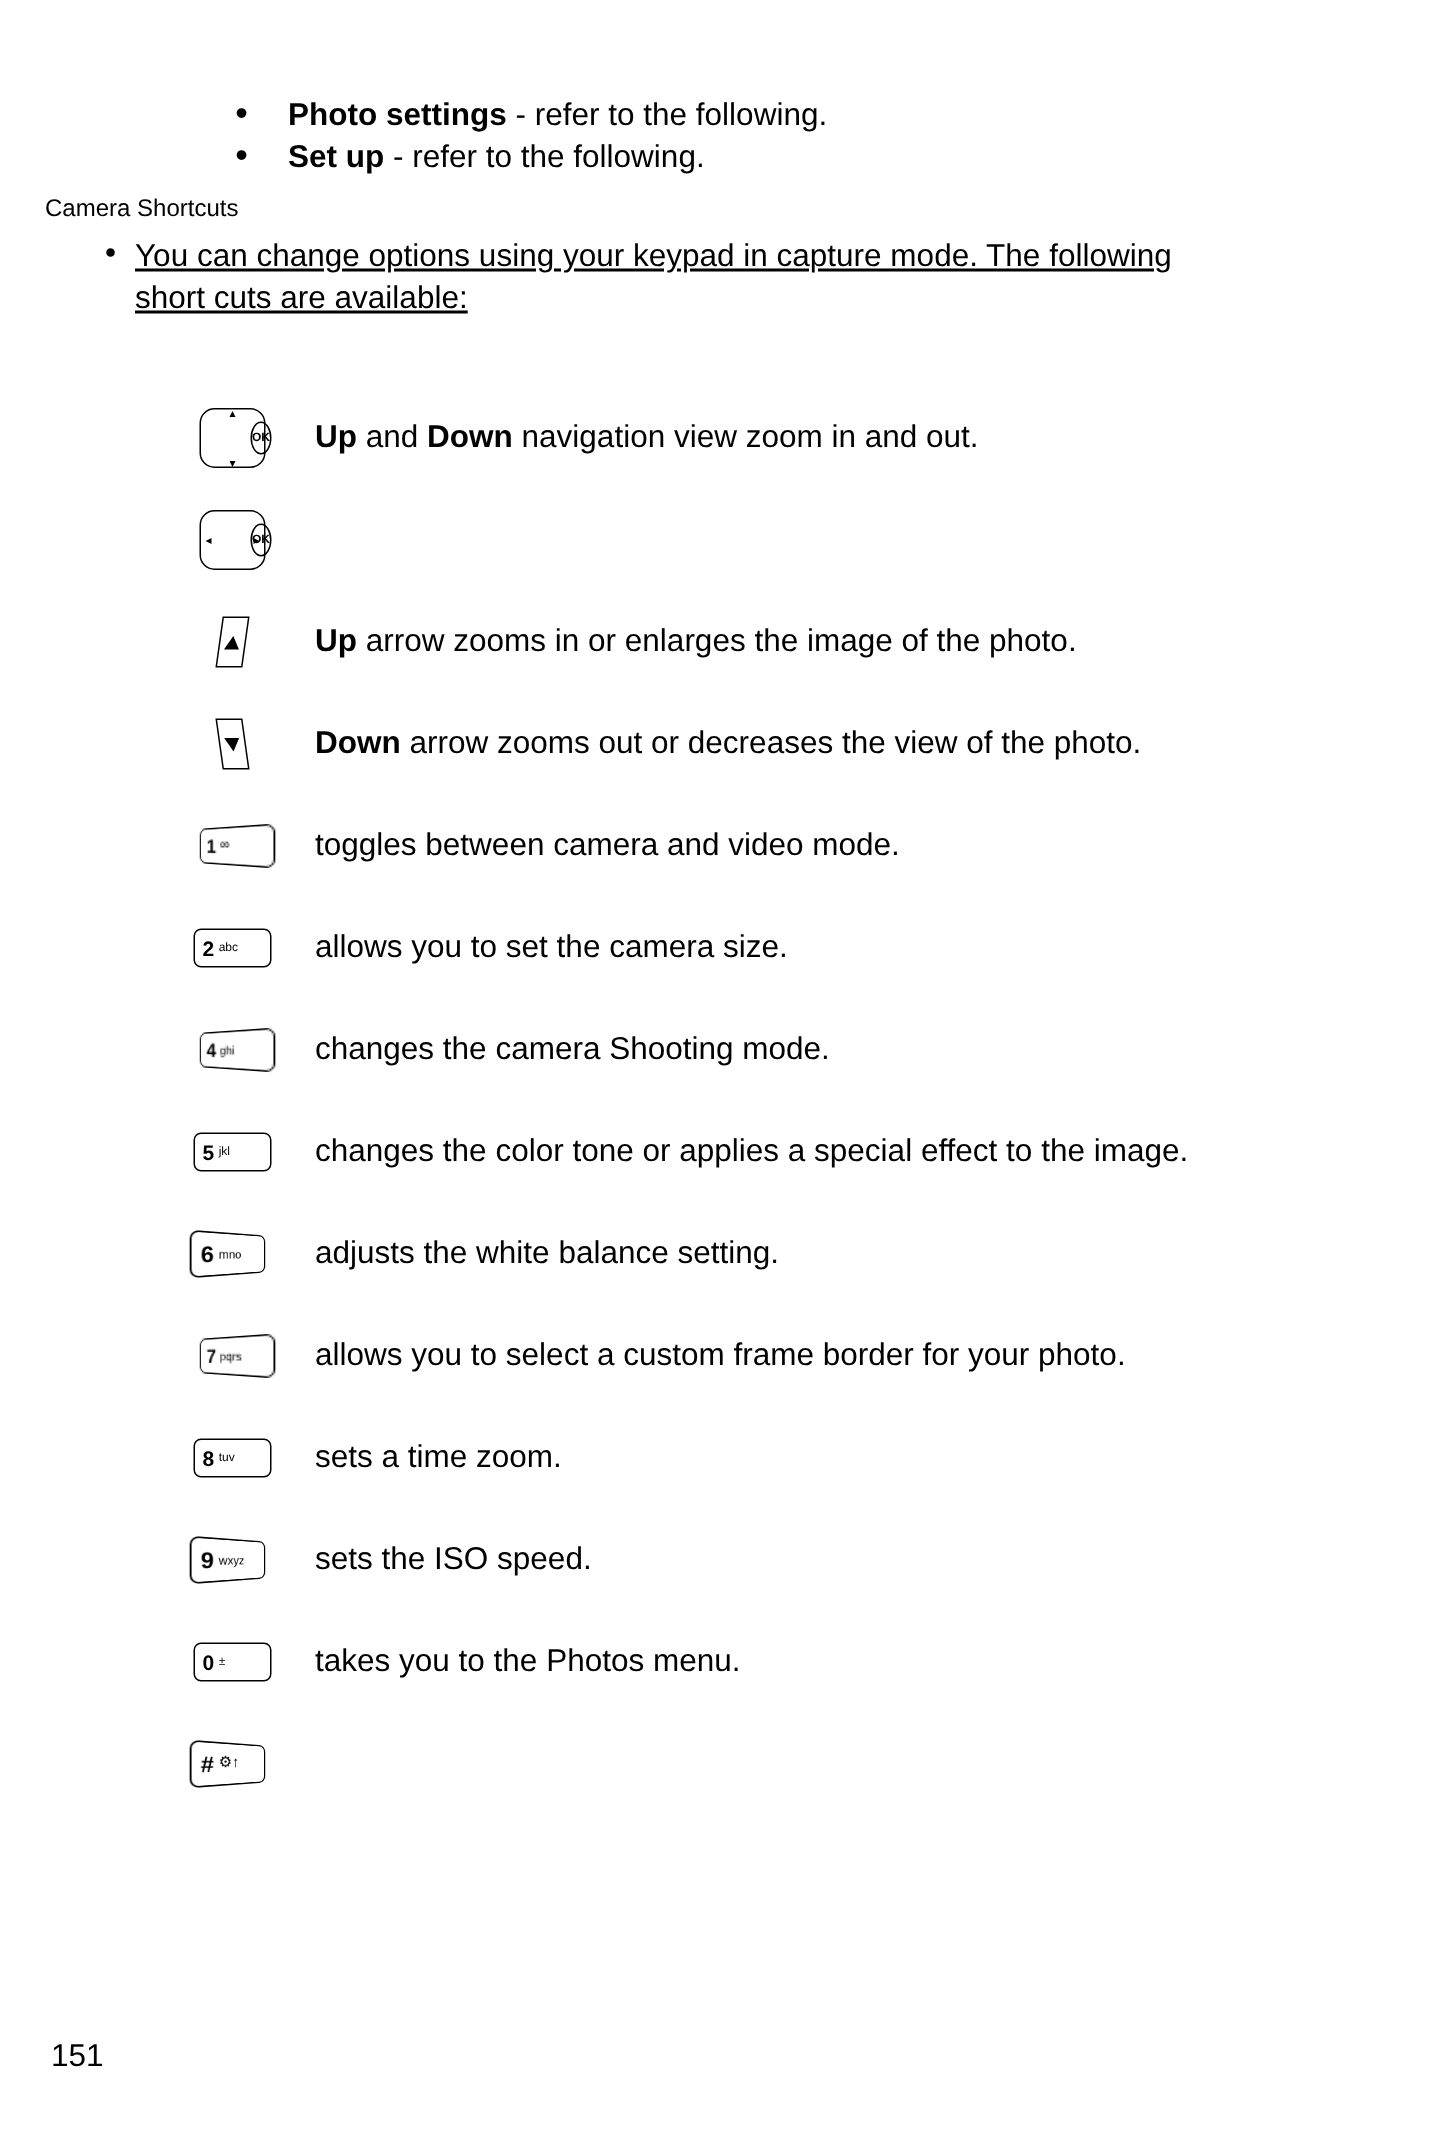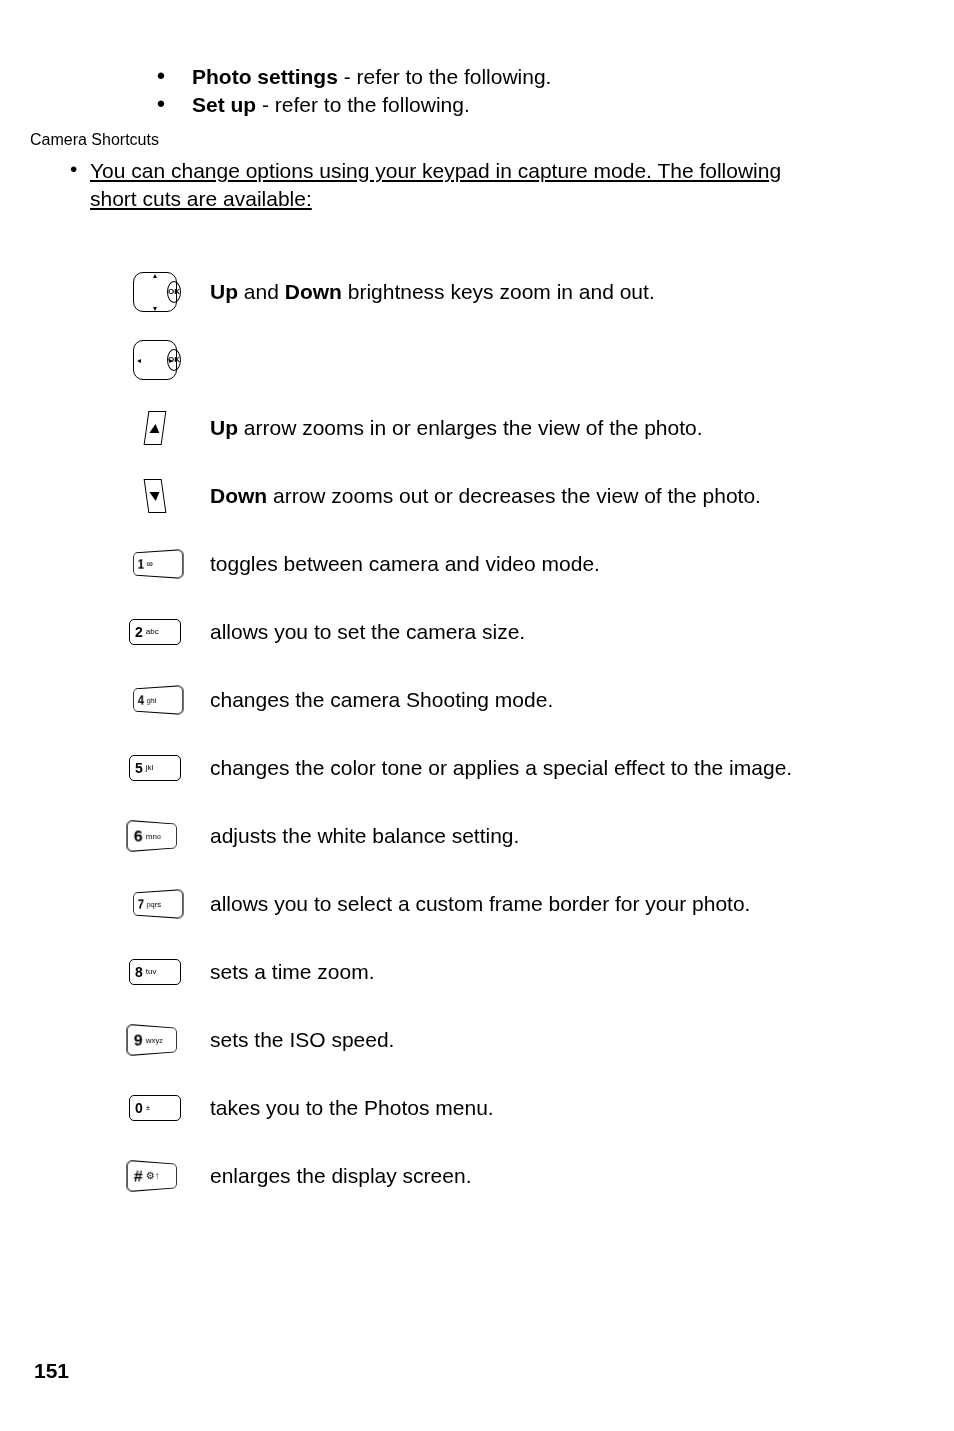--- a/index.html
+++ b/index.html
@@ -18,21 +18,21 @@
   .dot { width: 62px; text-align: center; font-size: 24px; line-height: 21px; }
   .bold { font-weight: 700; }
   .section-heading { font-size: 16px; font-weight: 400; margin-left: -100px; margin-bottom: 8px; }
   .intro-row { display: flex; font-size: 21px; margin-left: -60px; }
   .intro-bullet { width: 20px; }
   .intro-text { line-height: 1.35; max-width: 740px; text-decoration: underline; }
   .shortcut-list { margin-top: 58px; margin-left: -30px; }
   .shortcut-row { display: flex; align-items: center; margin-bottom: 28px; min-height: 40px; }
   .icon-cell { width: 110px; display: flex; justify-content: center; align-items: center; }
   .desc { font-size: 21px; }
-  .page-num { position: absolute; bottom: 48px; left: 34px; font-size: 21px; font-weight: bold; }
+  .page-num { position: absolute; bottom: 48px; left: 34px; font-size: 21px; }
 
   
   .ok-key {
     width: 44px; height: 40px; border: 1.5px solid #000; border-radius: 10px;
     display: flex; justify-content: center; align-items: center; position: relative;
   }
   .ok-inner {
     width: 22px; height: 22px; border: 1.5px solid #000; border-radius: 50%;
     display: flex; justify-content: center; align-items: center; font-size: 8px; font-weight: 700; margin-left: 38px;
   }
@@ -96,42 +96,42 @@
 
     <div class="shortcut-row">
       <div class="icon-cell">
         <div class="ok-key">
           <span class="ok-tick-up">▴</span>
           <div class="ok-inner">OK</div>
           <span class="ok-tick-down">▾</span>
         </div>
       </div>
       <div class="desc">
-        <span class="bold">Up</span><span> and </span><span class="bold">Down</span><span> brightness keys zoom in and out.</span>
+        <span class="bold">Up</span><span> and </span><span class="bold">Down</span><span> navigation view zoom in and out.</span>
       </div>
     </div>
 
     <div class="shortcut-row">
       <div class="icon-cell">
         <div class="ok-key">
           <span class="ok-tick-left">◂</span>
           <div class="ok-inner">OK</div>
           <span class="ok-tick-right">▸</span>
         </div>
       </div>
     </div>
 
     <div class="shortcut-row">
       <div class="icon-cell">
         <div class="arrow-box">
             <div class="tri-up"></div>
           </div>
       </div>
       <div class="desc">
-        <span class="bold">Up</span><span> arrow zooms in or enlarges the view of the photo.</span>
+        <span class="bold">Up</span><span> arrow zooms in or enlarges the image of the photo.</span>
       </div>
     </div>
 
     <div class="shortcut-row">
       <div class="icon-cell">
         <div class="arrow-box down">
             <div class="tri-down"></div>
           </div>
       </div>
       <div class="desc">
@@ -231,19 +231,18 @@
       </div>
     </div>
 
     <div class="shortcut-row">
       <div class="icon-cell">
         <div class="key trap-r">
             <span class="num">#</span>
             <span class="sym">⚙↑</span>
           </div>
       </div>
-      <div class="desc">enlarges the display screen.</div>
     </div>
 
   </div>
 </div>
 
 <div class="page-num">151</div>
 
 </body></html>

